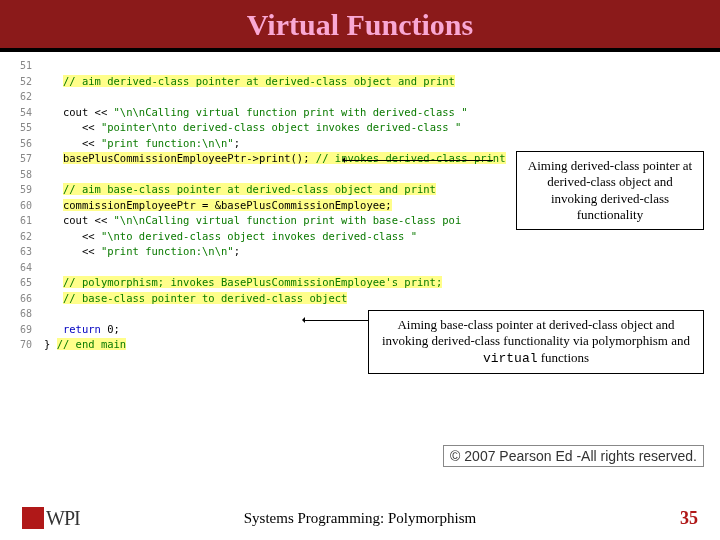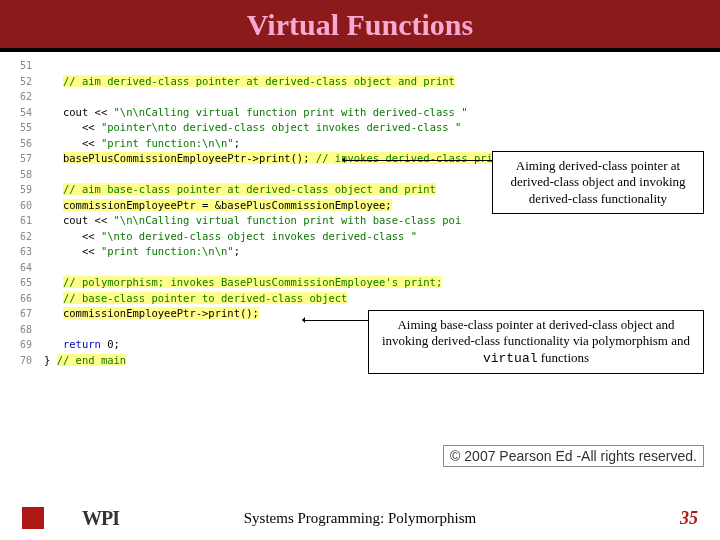--- a/index.html
+++ b/index.html
@@ -9,33 +9,33 @@
   .code-area { padding: 6px 8px 4px 8px; font-family: "Lucida Console", monospace; font-size: 10.5px; line-height: 15.5px; position: relative; }
   .row { display: flex; align-items: center; white-space: pre; }
   .ln { color: #888; width: 24px; text-align: right; margin-right: 12px; font-size: 10px; flex-shrink: 0; }
   .cmt { color: #0a7a00; background: #fffe8a; }
   .code-hl { background: #fffe8a; }
   .str { color: #0a7a00; }
   .kw { color: #0000c0; }
   .num { color: #000; }
   .callout { position: absolute; background: #fff; border: 1px solid #000; padding: 6px 10px; font-family: "Times New Roman", serif; font-size: 13px; text-align: center; line-height: 1.25; z-index: 5; }
   .callout .mono { font-family: "Courier New", monospace; }
-  .c1 { top: 151px; right: 16px; width: 212px; }
+  .c1 { top: 151px; right: 16px; width: 188px; }
   .c2 { top: 310px; right: 16px; width: 336px; }
   .arrow { position: absolute; background: #000; height: 1px; z-index: 4; }
   .arrow::before { content: ""; position: absolute; left: -6px; top: -3px; border: 3.5px solid transparent; border-right-color: #000; }
   .a1 { top: 160px; left: 345px; width: 148px; }
   .a2 { top: 320px; left: 305px; width: 120px; }
   .copyright { position: absolute; right: 16px; top: 445px; border: 1px solid #888; padding: 2px 6px; font-size: 14px; color: #333; background:#fff; }
   .footer { position: absolute; bottom: 0; left: 0; right: 0; height: 44px; display: flex; align-items: center; justify-content: space-between; padding: 0 22px; }
   .logo { display: flex; align-items: center; gap: 2px; }
   .logo-box { width: 22px; height: 22px; background: #b01818; }
-  .logo-text { font-family: Georgia, serif; font-weight: bold; font-size: 20px; color: #333; letter-spacing: -1px; margin-left: 36px; }
+  .logo-text { font-family: Georgia, serif; font-weight: normal; font-size: 20px; color: #333; letter-spacing: -1px; }
   .footer-title { font-family: "Comic Sans MS", cursive; font-weight: normal; font-size: 15px; color: #000; position: absolute; left: 50%; transform: translateX(-50%); }
-  .pagenum { font-family: "Comic Sans MS", cursive; font-weight: bold; font-size: 18px; color: #b01818; font-style: italic; }
+  .pagenum { font-family: "Comic Sans MS", cursive; font-weight: bold; font-size: 18px; color: #b01818; }
 </style>
 </head>
 <body>
 
 <div class="header">
   <h1>Virtual Functions</h1>
 </div>
 
 <div class="code-area" id="code-area">
     <div class="row"><span class="ln">51</span><span></span></div>
@@ -47,21 +47,20 @@
     <div class="row"><span class="ln">57</span><span><span>   </span><span class="code-hl">basePlusCommissionEmployeePtr-&gt;print(); </span><span class="cmt">// invokes derived-class print</span></span></div>
     <div class="row"><span class="ln">58</span><span></span></div>
     <div class="row"><span class="ln">59</span><span><span>   </span><span class="cmt">// aim base-class pointer at derived-class object and print</span></span></div>
     <div class="row"><span class="ln">60</span><span><span>   </span><span class="code-hl">commissionEmployeePtr = &amp;basePlusCommissionEmployee;</span></span></div>
     <div class="row"><span class="ln">61</span><span><span>   cout &lt;&lt; </span><span class="str">"\n\nCalling virtual function print with base-class poi</span></span></div>
     <div class="row"><span class="ln">62</span><span><span>      &lt;&lt; </span><span class="str">"\nto derived-class object invokes derived-class "</span></span></div>
     <div class="row"><span class="ln">63</span><span><span>      &lt;&lt; </span><span class="str">"print function:\n\n"</span><span>;</span></span></div>
     <div class="row"><span class="ln">64</span><span></span></div>
     <div class="row"><span class="ln">65</span><span><span>   </span><span class="cmt">// polymorphism; invokes BasePlusCommissionEmployee's print;</span></span></div>
     <div class="row"><span class="ln">66</span><span><span>   </span><span class="cmt">// base-class pointer to derived-class object</span></span></div>
-    <div class="row"><span class="ln">67</span><span><span>   </span><span class="code-hl">commissionEmployeePtr-&gt;print();</span></span></div>
     <div class="row"><span class="ln">68</span></div>
     <div class="row"><span class="ln">69</span><span><span>   </span><span class="kw">return</span><span> </span><span class="num">0</span><span>;</span></span></div>
     <div class="row"><span class="ln">70</span><span><span>} </span><span class="cmt">// end main</span></span></div>
   </div>
 
 <div class="callout c1">
   <span>Aiming derived-class pointer at derived-class object and invoking derived-class functionality</span>
 </div>
 <div class="arrow a1"></div>
 

